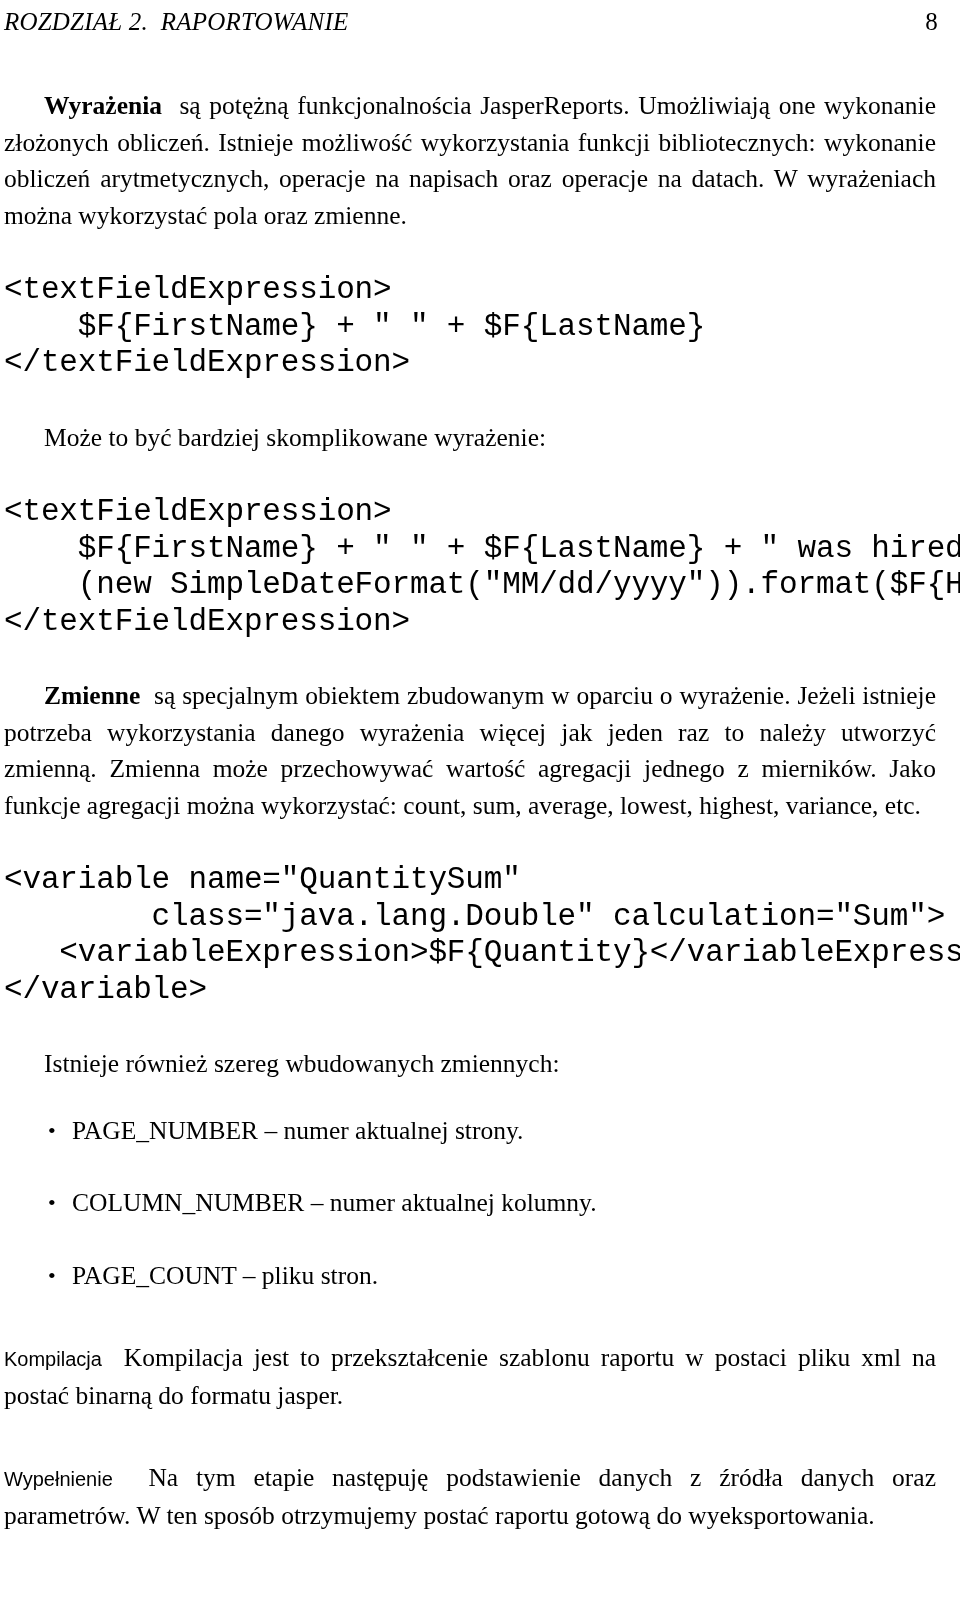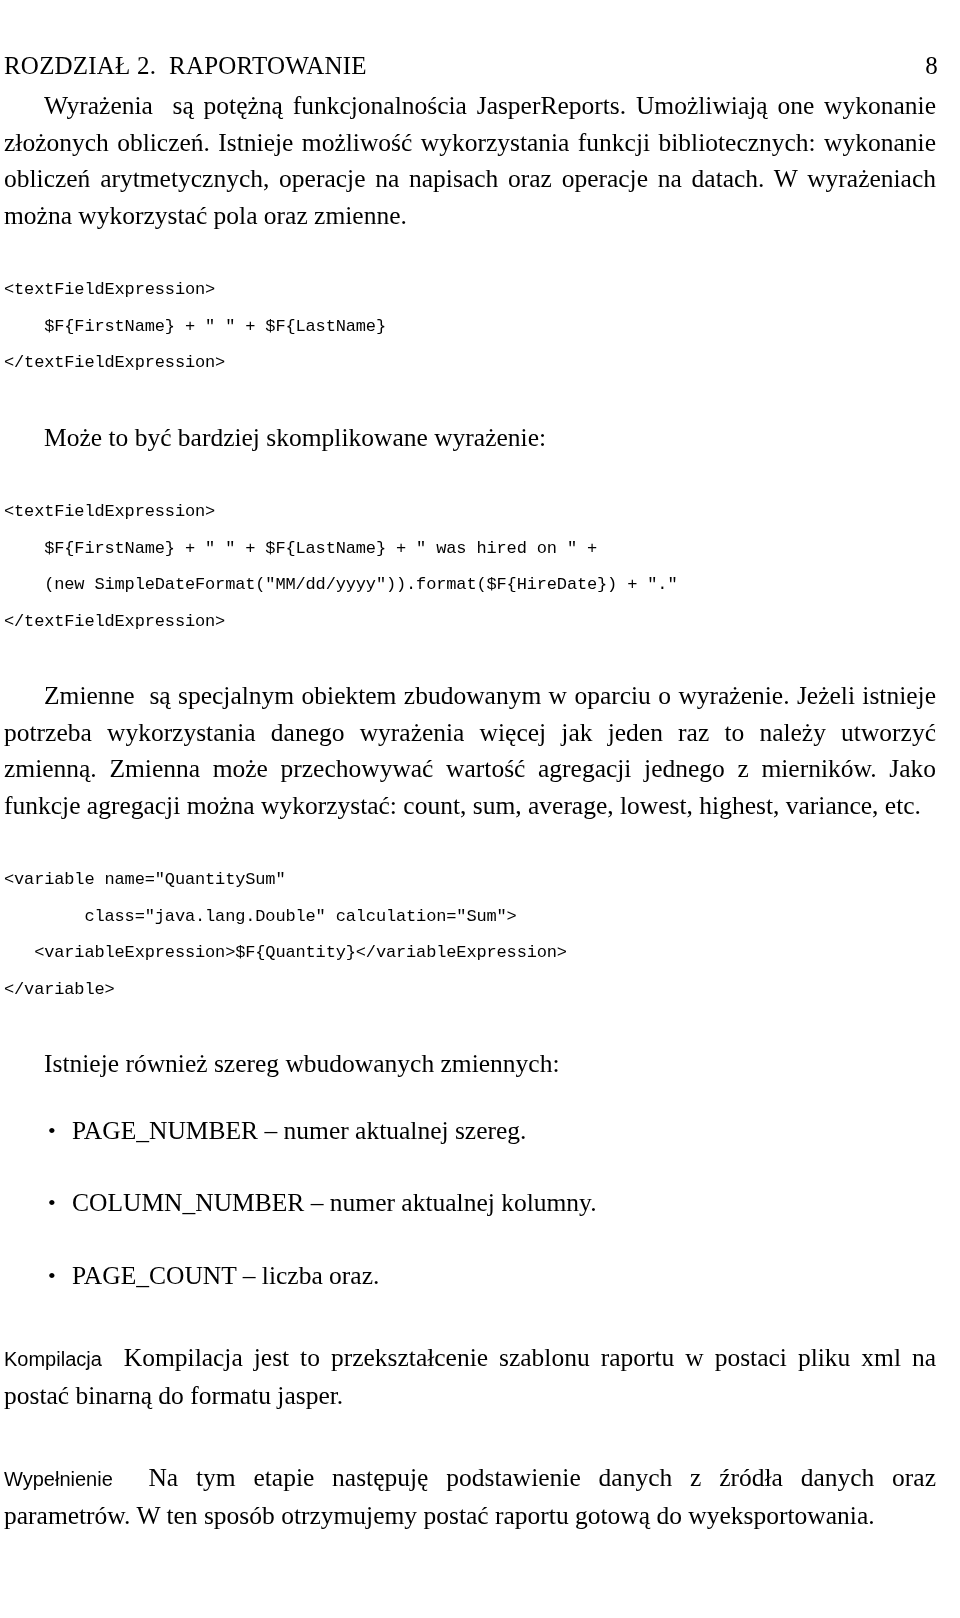--- a/index.html
+++ b/index.html
@@ -27,23 +27,23 @@
     top: 8px;
     left: 4px;
     right: 22px;
     display: flex;
     align-items: baseline;
     justify-content: space-between;
     font-size: 25px;
     letter-spacing: 0.2px;
   }
   .runhead-title {
+    font-style: italic;
     font-family: "Liberation Serif", "DejaVu Serif", serif;
     white-space: pre;
-    margin-top: 44px;
   }
   .runhead-page {
     font-style: normal;
     font-size: 25px;
   }
   
   .body {
     position: absolute;
     top: 88px;
     left: 4px;
@@ -52,33 +52,33 @@
   p.para {
     margin: 0;
     font-size: 25.5px;
     line-height: 36.5px;
     text-align: justify;
     text-justify: inter-word;
     hyphens: manual;
   }
   p.indent { text-indent: 40px; }
   .lead-bold {
-    font-weight: normal;
+    font-weight: bold;
   }
   .lead-sans {
     font-family: "Liberation Sans", "DejaVu Sans", sans-serif;
     font-size: 20px;
   }
   .it { }
 
   
   pre.code {
     margin: 0;
     font-family: "Liberation Mono", "DejaVu Sans Mono", monospace;
-    font-size: 17px;
+    font-size: 31px;
     line-height: 36.5px;
     white-space: pre;
     letter-spacing: -0.15px;
   }
   .vspace-code-top { height: 38px; }
   .vspace-code-bot { height: 38px; }
   .vspace-md { height: 30px; }
   .vspace-lg { height: 46px; }
 
   
@@ -141,23 +141,23 @@
         class="java.lang.Double" calculation="Sum"&gt;
    &lt;variableExpression&gt;$F{Quantity}&lt;/variableExpression&gt;
 &lt;/variable&gt;</pre>
     <div class="vspace-code-bot"></div>
 
     <p class="para indent">Istnieje również szereg wbudowanych zmiennych:</p>
 
     <div class="vspace-md"></div>
 
     <ul class="items">
-      <li><span class="bullet">•</span><span>PAGE_NUMBER – numer aktualnej szereg.</span></li>
+      <li><span class="bullet">•</span><span>PAGE_NUMBER – numer aktualnej strony.</span></li>
       <li><span class="bullet">•</span><span>COLUMN_NUMBER – numer aktualnej kolumny.</span></li>
-      <li><span class="bullet">•</span><span>PAGE_COUNT – liczba oraz.</span></li>
+      <li><span class="bullet">•</span><span>PAGE_COUNT – pliku stron.</span></li>
     </ul>
 
     <div class="vspace-lg"></div>
 
     <p class="para"><span class="lead-sans">Kompilacja</span>&nbsp;&nbsp;<span>Kompilacja jest to przekształcenie szablonu raportu w postaci pliku xml na postać binarną do formatu jasper.</span></p>
 
     <div class="vspace-lg"></div>
 
     <p class="para"><span class="lead-sans">Wypełnienie</span>&nbsp;&nbsp;<span>Na tym etapie następuję podstawienie danych z źródła danych oraz parametrów. W ten sposób otrzymujemy postać raportu gotową do wyeksportowania.</span></p>
 

